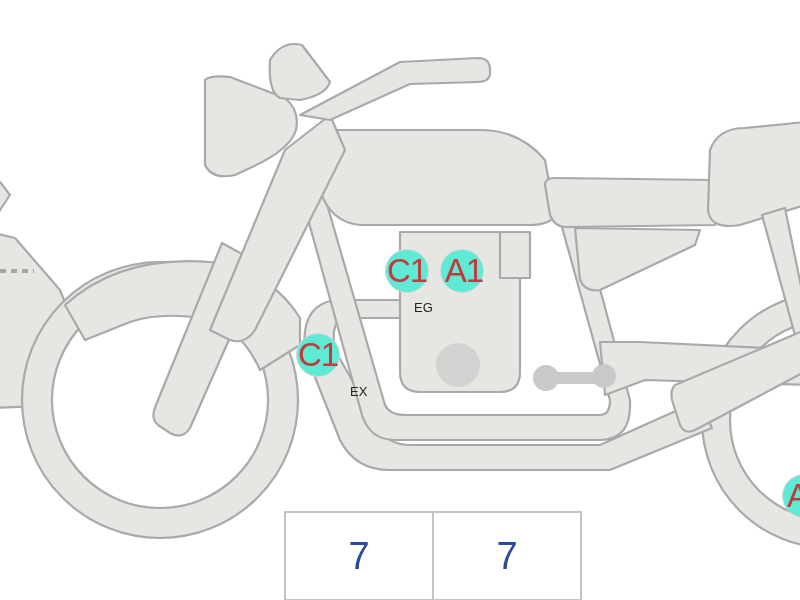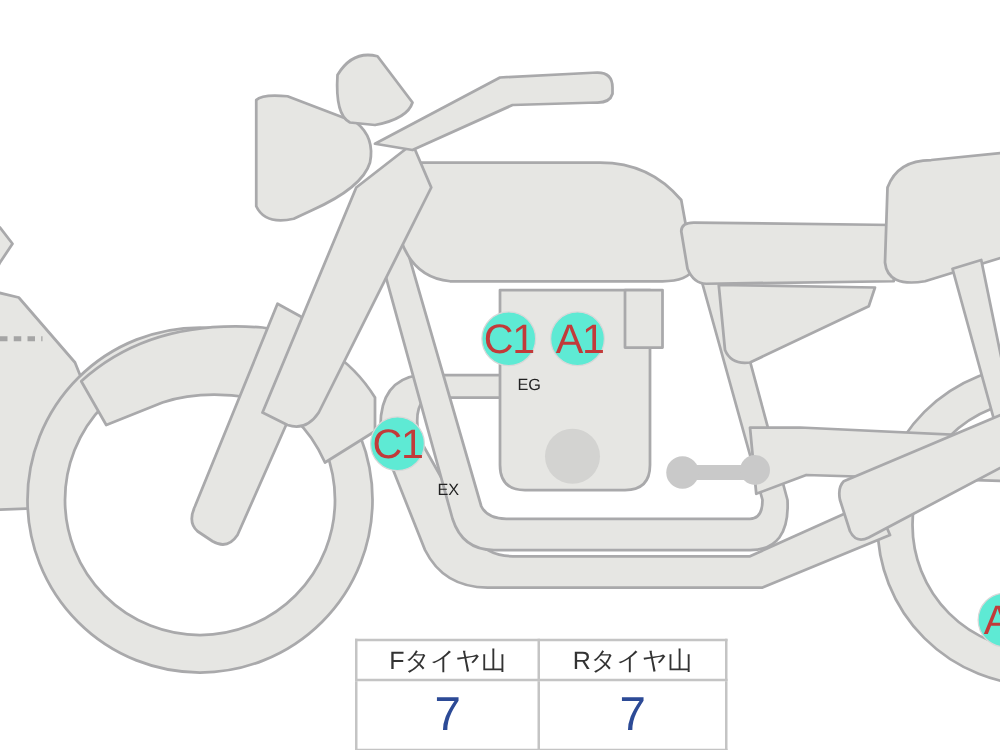--- a/index.html
+++ b/index.html
@@ -88,22 +88,18 @@
   </div>
 <div class="badge" style="left:782px; top:474px; justify-content:flex-start; padding-left:4px;">
     <span>A</span>
   </div>
 
 <div class="label" style="left:414px; top:300px;">EG</div>
 <div class="label" style="left:316px; top:384px;margin-left:34px;">EX</div>
 
 <table id="tire-table">
   <tbody>
-      <tr>
-    <th>Fタイヤ山</th>
-    <th>Rタイヤ山</th>
-  </tr>
   <tr>
     <td>7</td>
     <td>7</td>
   </tr>
 </tbody>
   </table>
 
 </body></html>

